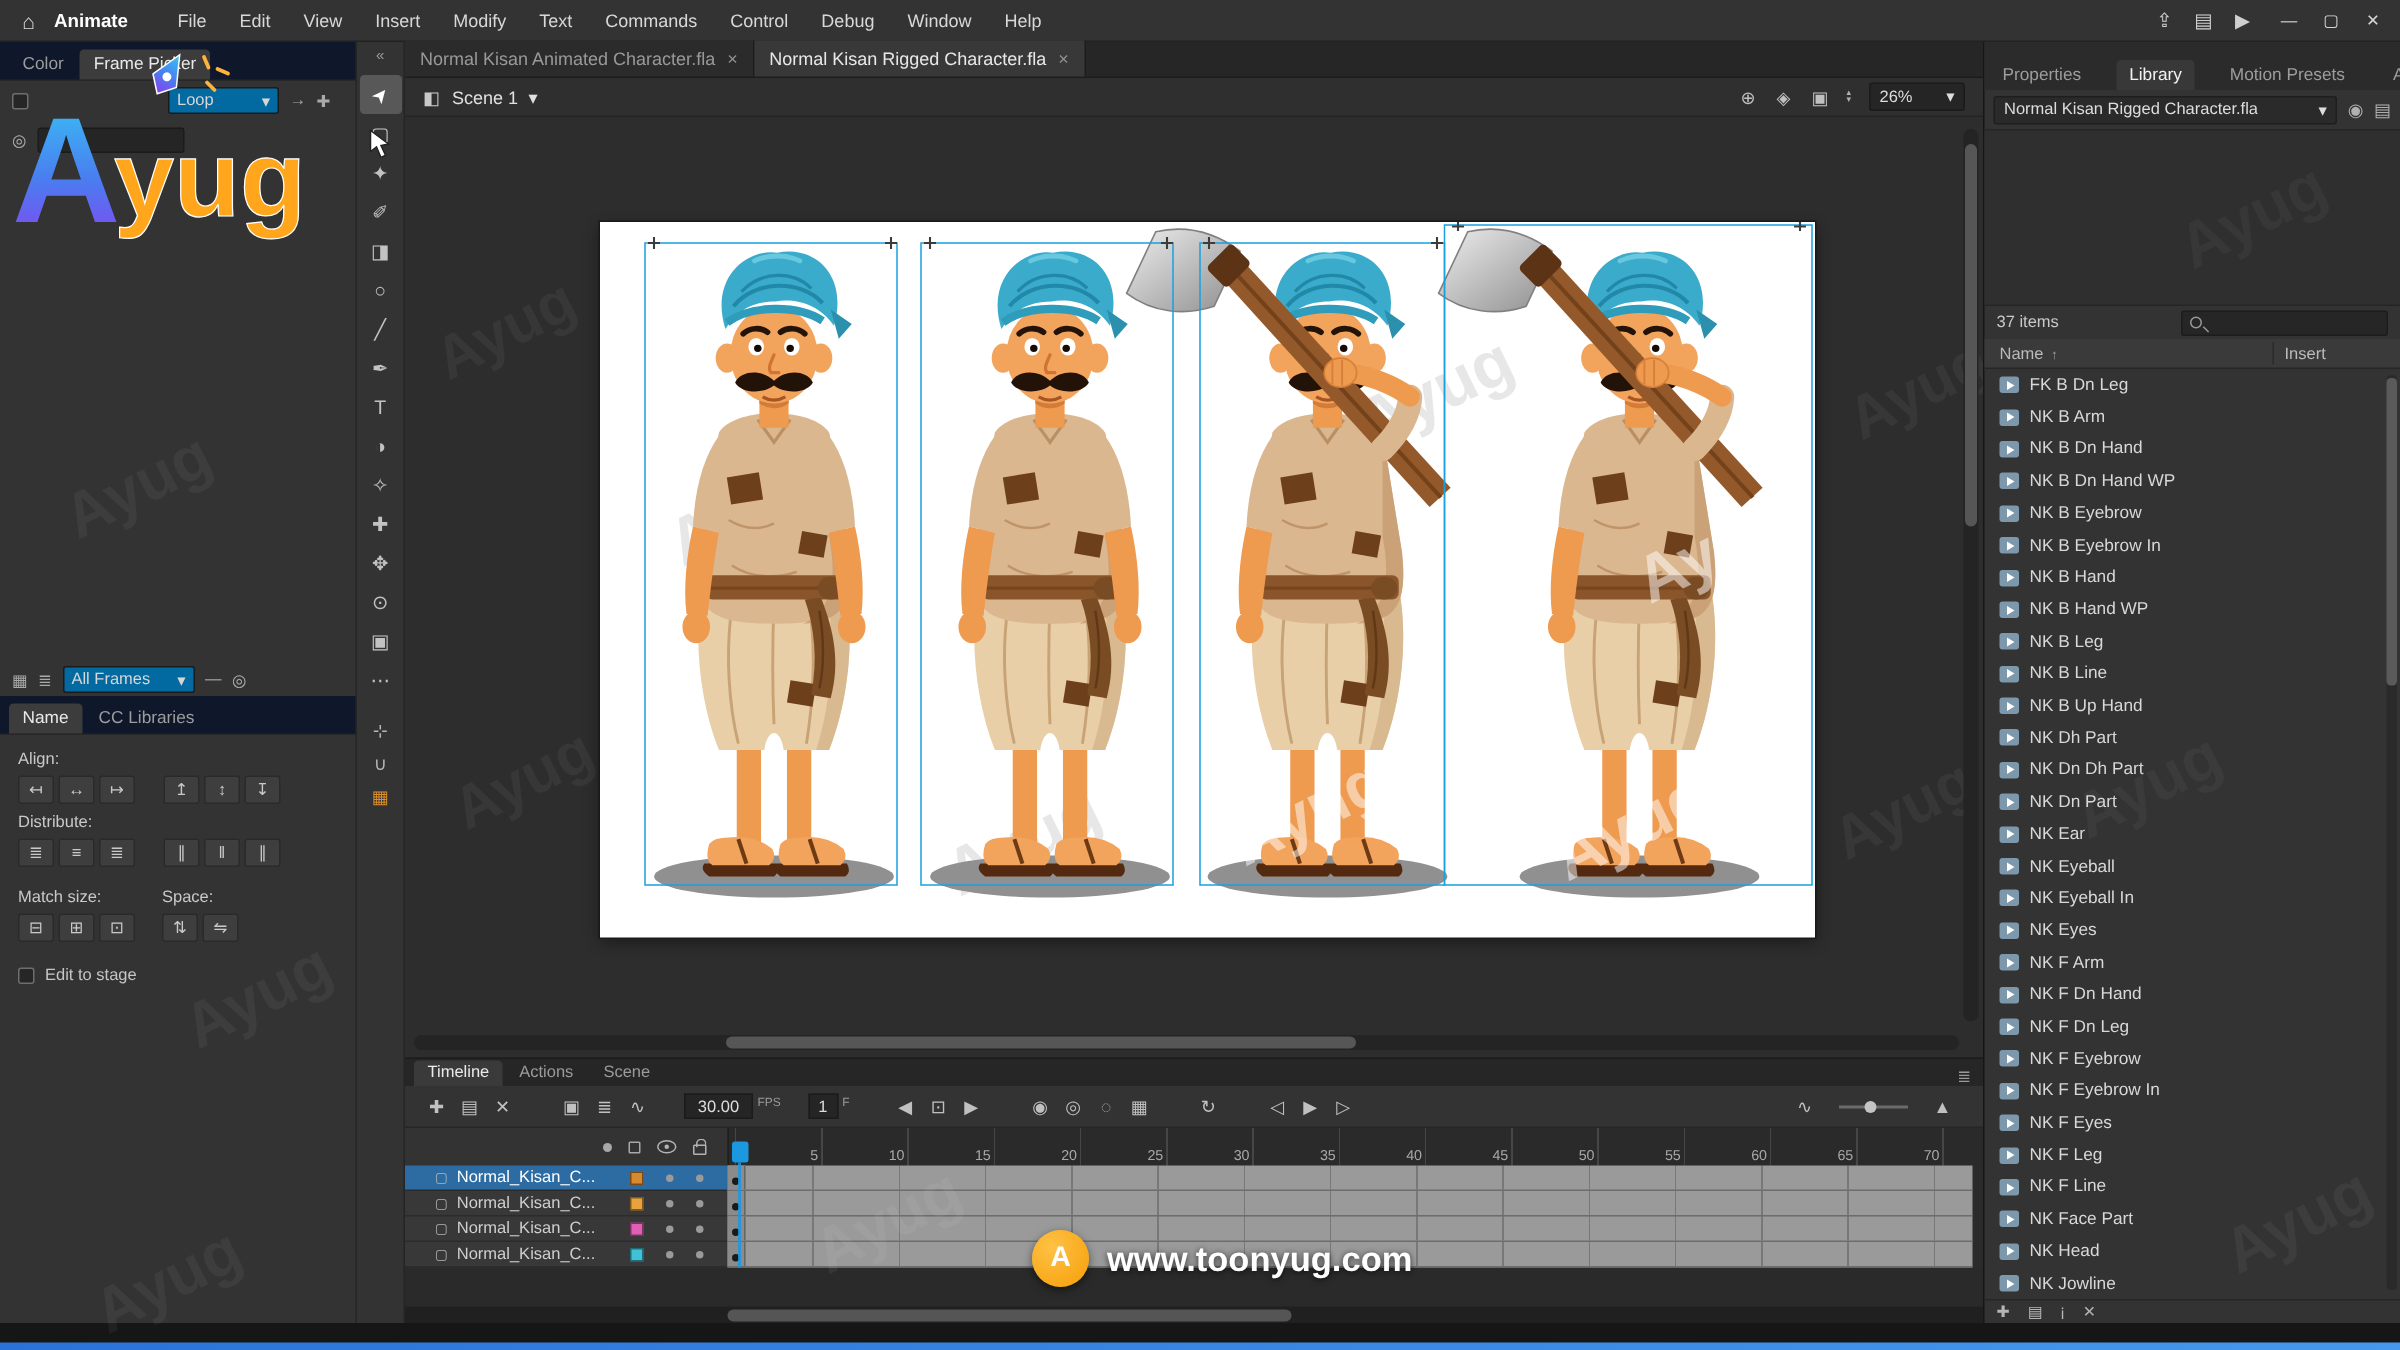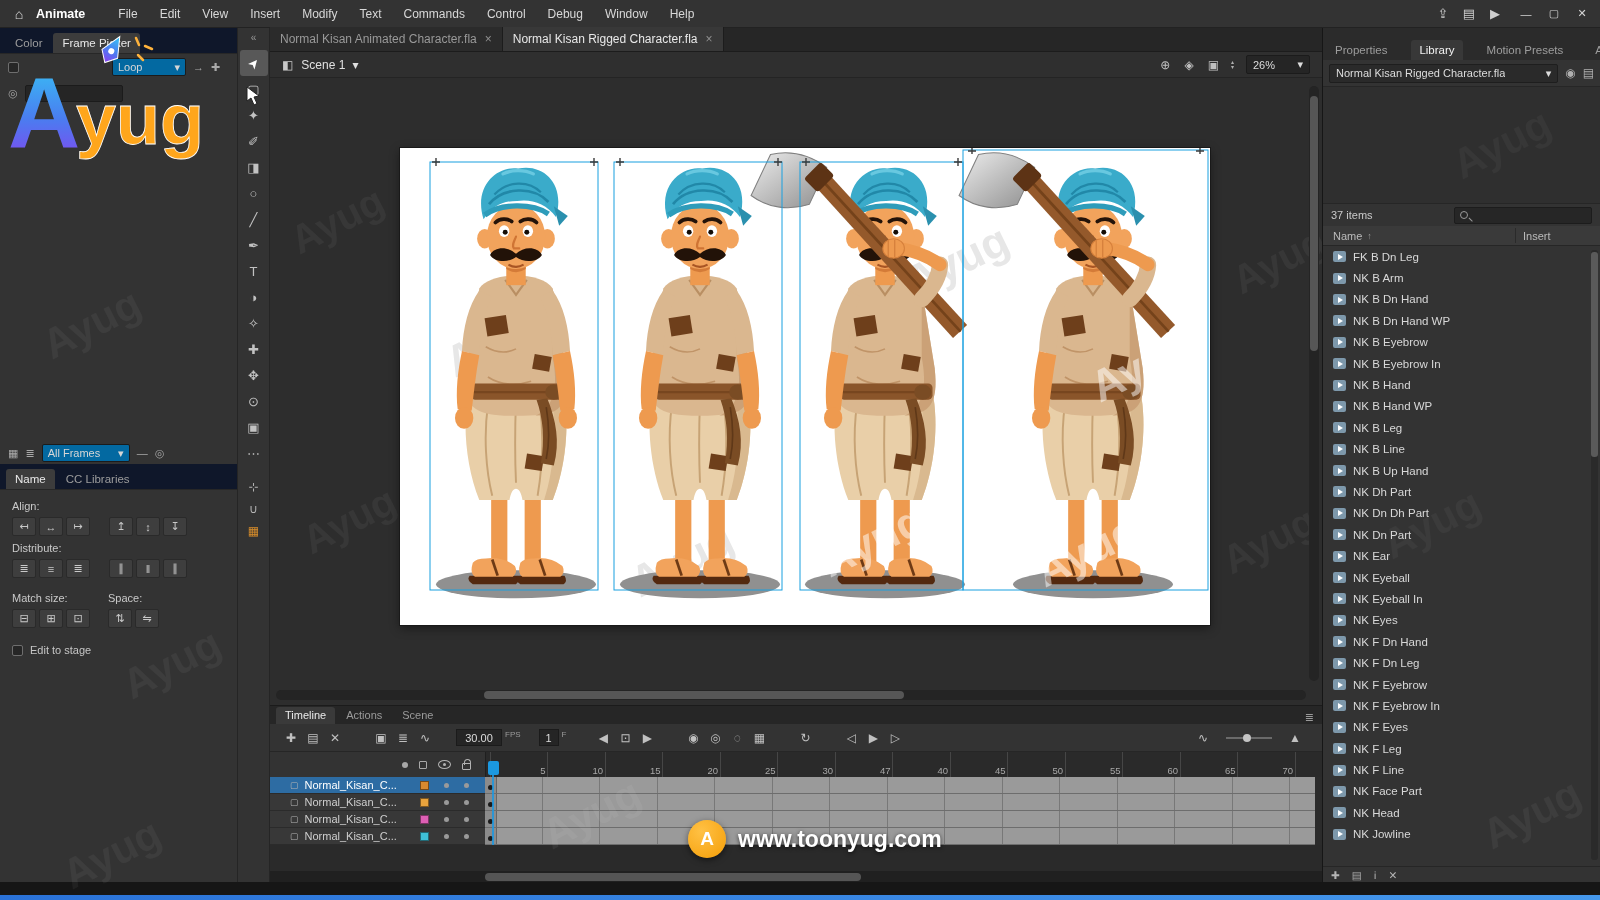--- a/index.html
+++ b/index.html
@@ -623,21 +623,21 @@
         <span class="tmark"></span>
         <span class="tmark"></span>
         <div class="ruler-nums">
 
         <span class="rnum">5</span>
             <span class="rnum">10</span>
             <span class="rnum">15</span>
             <span class="rnum">20</span>
             <span class="rnum">25</span>
             <span class="rnum">30</span>
-            <span class="rnum">47</span>
+            <span class="rnum">35</span>
             <span class="rnum">40</span>
             <span class="rnum">45</span>
             <span class="rnum">50</span>
             <span class="rnum">55</span>
             <span class="rnum">60</span>
             <span class="rnum">65</span>
             <span class="rnum">70</span>
           </div>
       </div>
     </div>
@@ -814,20 +814,24 @@
         <div class="lib-row">
           <span class="mc-icon"></span>
           <span class="lib-name">NK Eyeball In</span>
         </div>
 
         <div class="lib-row">
           <span class="mc-icon"></span>
           <span class="lib-name">NK Eyes</span>
         </div>
 
+        <div class="lib-row">
+          <span class="mc-icon"></span>
+          <span class="lib-name">NK F Arm</span>
+        </div>
 
         <div class="lib-row">
           <span class="mc-icon"></span>
           <span class="lib-name">NK F Dn Hand</span>
         </div>
 
         <div class="lib-row">
           <span class="mc-icon"></span>
           <span class="lib-name">NK F Dn Leg</span>
         </div>

